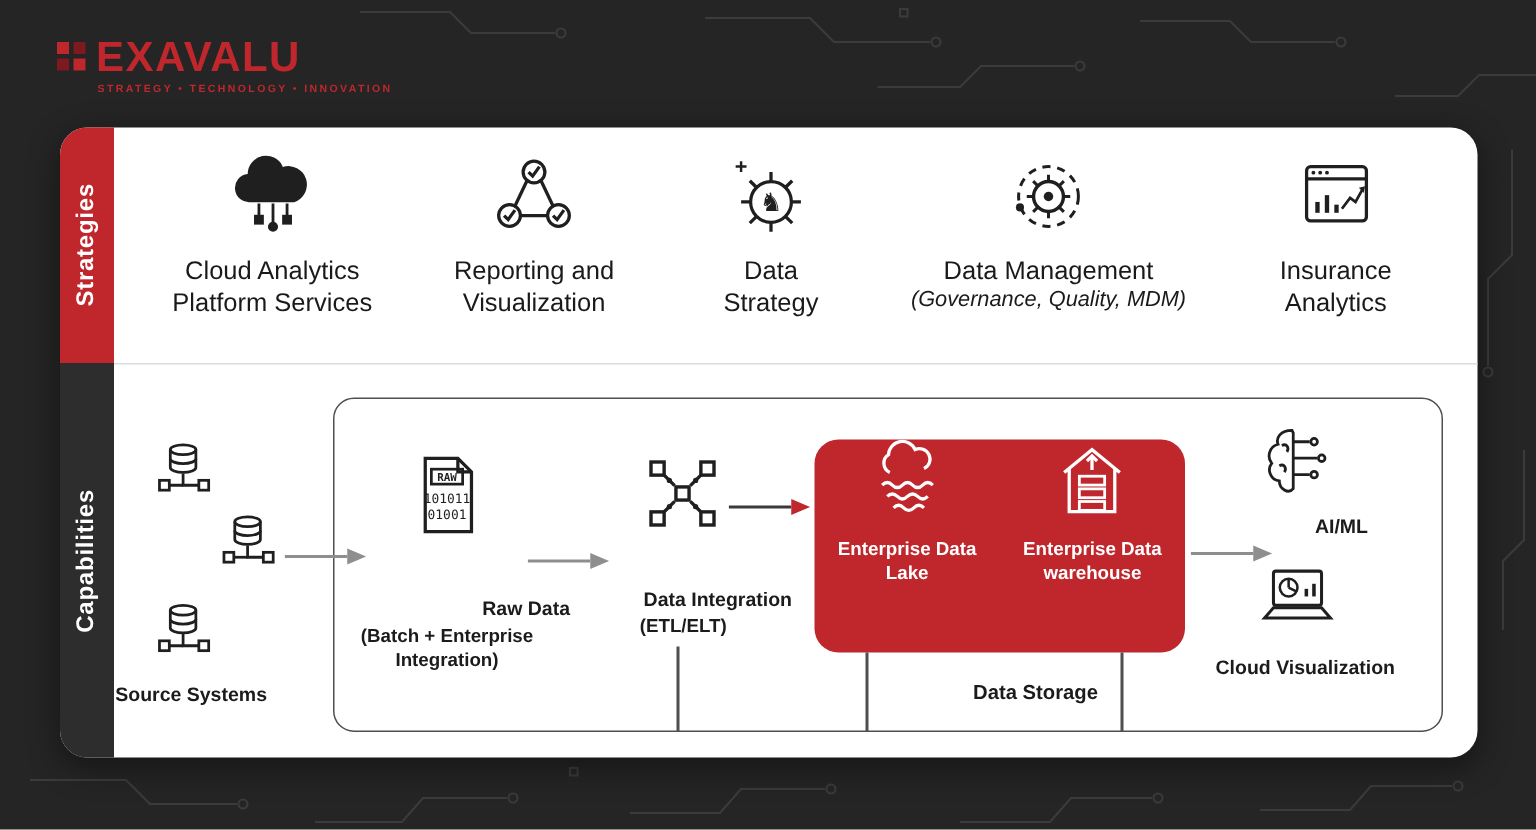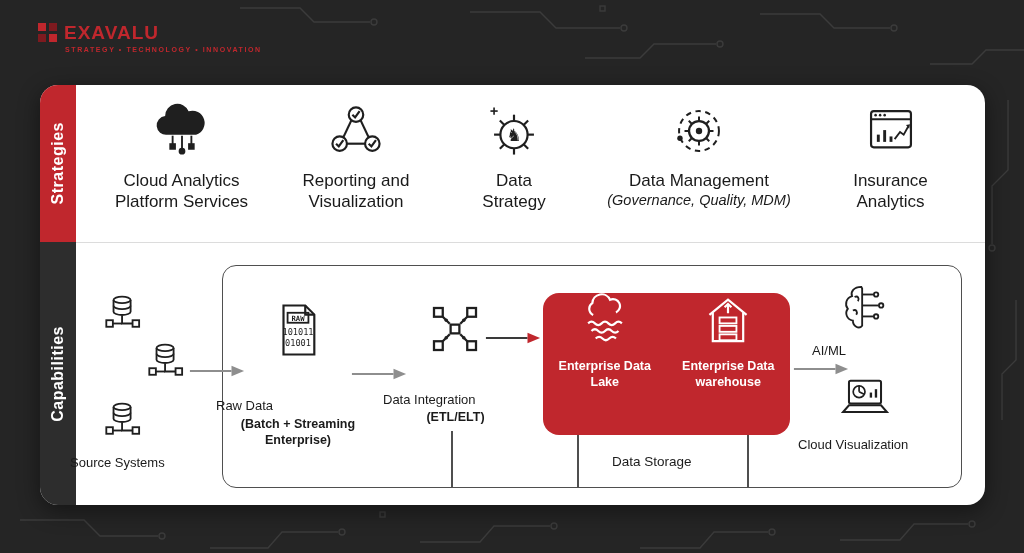--- a/index.html
+++ b/index.html
@@ -8,21 +8,21 @@
     position:relative;
     background:#252525;
     font-family:"Liberation Sans", sans-serif;
     color:#1b1b1b;
   }
   .bg-circuits { position:absolute; left:0; top:0; pointer-events:none; }
 
   
   .logo { position:absolute; left:38px; top:22px; }
   .logo-row { display:flex; align-items:center; gap:6px; }
-  .logo-text { font-size:19px; font-weight:bold; letter-spacing:1px; color:#c0272d; }
+  .logo-text { font-size:28px; font-weight:bold; letter-spacing:1px; color:#c0272d; }
   .logo-tagline { font-size:7px; letter-spacing:1.6px; color:#c0272d; margin-top:2px; margin-left:27px; font-weight:bold; }
 
   
   .panel { position:absolute; left:40px; top:85px; width:945px; height:420px;
            background:#ffffff; border-radius:18px; box-shadow:0 6px 22px rgba(0,0,0,.45); }
   .strip { position:absolute; left:0; width:36px; display:flex; align-items:center; justify-content:center; }
   .strip-strategies { top:0; height:157px; background:#c0272d; border-radius:18px 0 0 0; }
   .strip-capabilities { top:157px; height:263px; background:#2d2d2d; border-radius:0 0 0 18px; }
   .vlabel { writing-mode:vertical-rl; transform:rotate(180deg); color:#ffffff;
             font-size:16px; font-weight:bold; letter-spacing:.5px; }
@@ -33,21 +33,21 @@
   .strat-col { position:absolute; top:14px; text-align:center; }
   .sicon { display:flex; align-items:center; justify-content:center; height:64px; }
   .slabel { font-size:17px; line-height:1.25; color:#1a1a1a; font-weight:500; margin-top:7px; }
   .ssub { font-size:14.5px; color:#1a1a1a; margin-top:1px;font-style:italic; }
 
   
   .cap-area { position:absolute; left:36px; top:158px; width:909px; height:262px; }
   .flow-box { position:absolute; left:146px; top:22px; width:740px; height:223px;
               border:1.6px solid #4f4f4f; border-radius:14px; }
   .abs { position:absolute; }
-  .cap-label { font-size:13px; font-weight:normal; color:#1b1b1b; text-align:left; line-height:1.35; }
+  .cap-label { font-size:13px; font-weight:bold; color:#1b1b1b; text-align:right; line-height:1.35; }
   .cap-sub { font-size:12.5px; font-weight:bold; color:#1b1b1b; text-align:center; line-height:1.3; }
   .redbox { position:absolute; left:467px; top:50px; width:247px; height:142px;
             background:#c0272d; border-radius:16px; display:flex; }
   .redcell { width:50%; text-align:center; }
   .redcell .ricon { display:flex; justify-content:center; height:56px; }
   .rlabel { color:#ffffff; font-size:12.5px; font-weight:bold; line-height:1.3; margin:9px auto 0; width:112px; }
   .arrow { position:absolute; width:58px; height:14px; }
   .vline { position:absolute; width:1.6px; background:#4f4f4f; }
 </style>
 </head>
@@ -253,21 +253,21 @@
         <path d="M16 5 H40 L50 15 V59 H16 Z"></path>
         <path d="M40 5 V15 H50"></path>
         <rect x="20.5" y="13" width="23" height="11" stroke-width="2"></rect>
         <text x="32" y="22" text-anchor="middle" font-size="8" font-weight="bold" fill="#1f1f1f" stroke="none" font-family="DejaVu Sans Mono, monospace">RAW</text>
         <text x="32" y="38" text-anchor="middle" font-size="9.5" fill="#1f1f1f" stroke="none" font-family="DejaVu Sans Mono, monospace">101011</text>
         <text x="32" y="50" text-anchor="middle" font-size="9.5" fill="#1f1f1f" stroke="none" font-family="DejaVu Sans Mono, monospace">01001</text>
       </svg>
     </div>
     <div class="abs" style="left:140px;top:154px;width:164px">
       <div class="cap-label">Raw Data</div>
-      <div class="cap-sub" style="max-width:150px;margin:1px auto 0">(Batch + Streaming Enterprise)</div>
+      <div class="cap-sub" style="max-width:150px;margin:1px auto 0">(Batch + Enterprise Integration)</div>
     </div>
 
     <svg class="arrow" style="left:274px;top:124px" viewBox="0 0 60 14">
       <line x1="2" y1="7" x2="45" y2="7" stroke="#8e8e8e" stroke-width="2"></line>
       <polygon points="45,1.5 58,7 45,12.5" fill="#8e8e8e"></polygon>
     </svg>
 
     <div class="abs" style="left:351px;top:58px">
       <svg width="56" height="56" viewBox="0 0 64 64" fill="none" stroke="#1f1f1f" stroke-width="2.6">
         <rect x="27" y="27" width="10" height="10"></rect>

